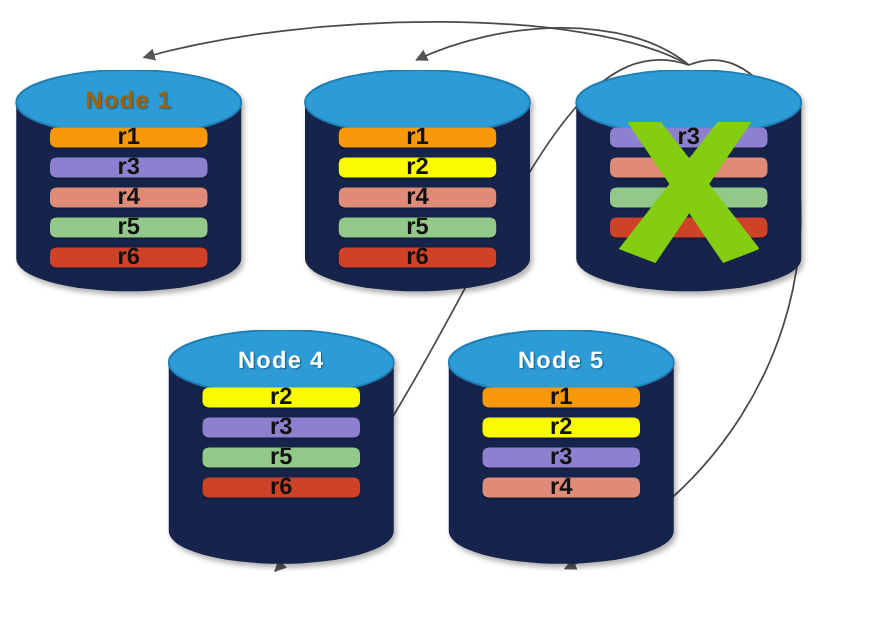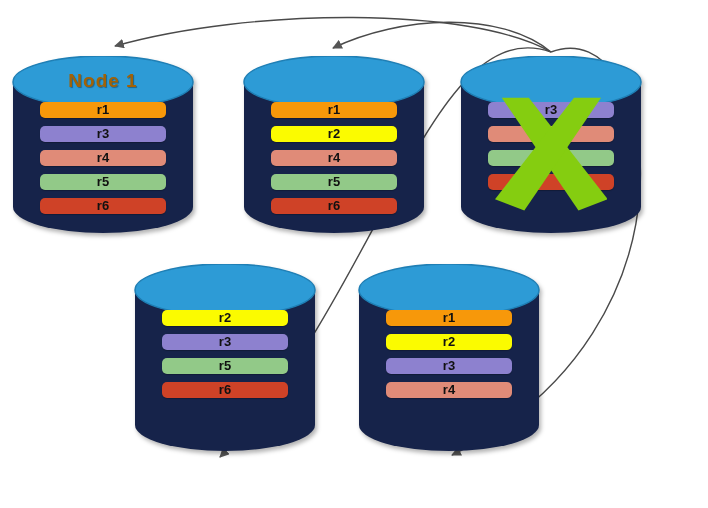--- a/index.html
+++ b/index.html
@@ -12,21 +12,21 @@
 
   .node{position:absolute;z-index:10;}
   .cyl{position:absolute;left:0;top:0;width:100%;height:100%;
        filter:drop-shadow(2px 3px 2px rgba(0,0,0,0.30));}
   .node-title{position:absolute;left:0;width:100%;text-align:center;
        color:#ffffff;font-weight:bold;font-size:19px;letter-spacing:1px;
        text-shadow:1px 1px 1px rgba(0,0,0,0.35);z-index:3;
        pointer-events:none;}
   .rows{position:absolute;left:0;width:100%;z-index:2;}
   .row{position:relative;margin:0 auto;border-radius:5px;
-       text-align:center;font-weight:bold;font-size:13px;color:#111111;
+       text-align:center;font-weight:bold;font-size:19px;color:#111111;
        line-height:16px;height:16px;box-shadow:0 1px 1px rgba(0,0,0,.25);}
   .xmark{position:absolute;z-index:4;pointer-events:none;}
 </style>
 </head>
 <body>
 
 <div id="stage">
 
   <svg class="edges" viewBox="0 0 708 508" width="708" height="508" xmlns="http://www.w3.org/2000/svg">
     <defs>
@@ -86,32 +86,34 @@
             <path d="M 6,0 L 30,0 L 100,90 L 74,100 Z"></path>
             <path d="M 70,0 L 94,0 L 26,100 L 0,90 Z"></path>
           </g>
         </svg>
       </div>
       <div class="node" style="left: 134px; top: 264px; width: 182px; height: 188px;">
         <svg class="cyl" viewBox="0 0 182 188" width="182" height="188">
           <path d="M 1,26 L 1,161 A 90 26 0 0 0 181,161 L 181,26 Z" fill="#16234a"></path>
           <ellipse cx="91" cy="26" rx="90" ry="26" fill="#2d9bd6" stroke="#1f7fb5" stroke-width="1.5"></ellipse>
         </svg>
+        <div class="node-title" style="top: 14px; color: rgb(255, 255, 255);">Node  4</div>
         <div class="rows" style="top: 46px;">
           <div class="row" style="background: rgb(251, 251, 0); color: rgb(17, 17, 17); width: 126px; margin-top: 0px;">r2</div>
           <div class="row" style="background: rgb(141, 129, 207); color: rgb(17, 17, 17); width: 126px; margin-top: 8px;">r3</div>
           <div class="row" style="background: rgb(146, 201, 136); color: rgb(17, 17, 17); width: 126px; margin-top: 8px;">r5</div>
           <div class="row" style="background: rgb(207, 66, 39); color: rgb(17, 17, 17); width: 126px; margin-top: 8px;">r6</div>
         </div>
       </div>
       <div class="node" style="left: 358px; top: 264px; width: 182px; height: 188px;">
         <svg class="cyl" viewBox="0 0 182 188" width="182" height="188">
           <path d="M 1,26 L 1,161 A 90 26 0 0 0 181,161 L 181,26 Z" fill="#16234a"></path>
           <ellipse cx="91" cy="26" rx="90" ry="26" fill="#2d9bd6" stroke="#1f7fb5" stroke-width="1.5"></ellipse>
         </svg>
+        <div class="node-title" style="top: 14px; color: rgb(255, 255, 255);">Node  5</div>
         <div class="rows" style="top: 46px;">
           <div class="row" style="background: rgb(247, 152, 10); color: rgb(17, 17, 17); width: 126px; margin-top: 0px;">r1</div>
           <div class="row" style="background: rgb(251, 251, 0); color: rgb(17, 17, 17); width: 126px; margin-top: 8px;">r2</div>
           <div class="row" style="background: rgb(141, 129, 207); color: rgb(17, 17, 17); width: 126px; margin-top: 8px;">r3</div>
           <div class="row" style="background: rgb(224, 139, 120); color: rgb(17, 17, 17); width: 126px; margin-top: 8px;">r4</div>
         </div>
       </div>
     </div>
 
 </div>

